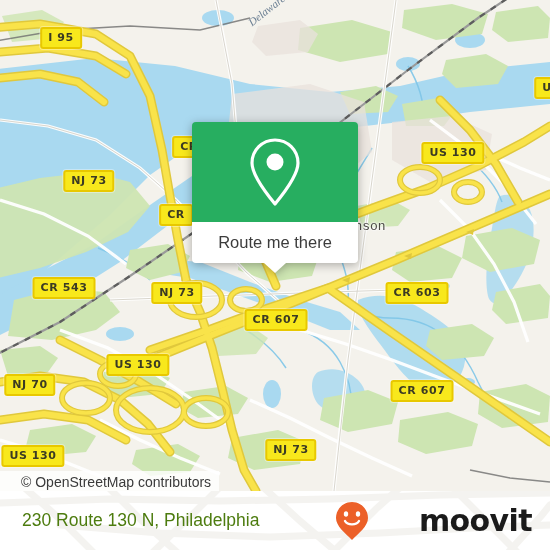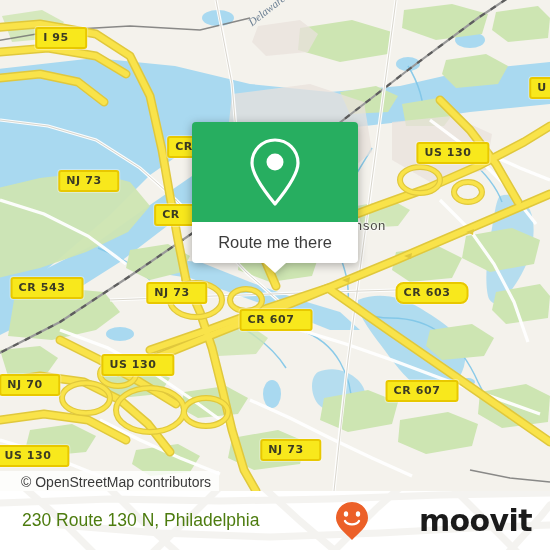--- a/index.html
+++ b/index.html
@@ -31,21 +31,21 @@
     position: absolute;
     background: #f8e81c;
     border: 2px solid #e8c800;
     border-radius: 3px;
     color: #3b3b24;
     font-family: "DejaVu Sans", sans-serif;
     font-weight: bold;
     font-size: 11px;
     letter-spacing: 0.6px;
     line-height: 1;
-    padding: 3px 16px 4px 6px;
+    padding: 3px 6px 4px 6px;
     white-space: nowrap;
     transform: translate(-50%, -50%);
     box-shadow: 0 0 0 1px rgba(255,255,255,.35);
   }
 
   
   .place-label {
     position: absolute;
     color: #4a4a44;
     font-family: Liberation Mono, monospace;
@@ -358,23 +358,23 @@
     <div class="water-label" style="left:245px; top:4px; transform: rotate(-38deg);">Delaware</div>
 
     <div class="place-label" style="left:370px; top:226px;">nson</div>
 
     <div class="shield" style="left:61px; top:38px;">I 95</div>
     <div class="shield" style="left:89px; top:181px;">NJ 73</div>
     <div class="shield" style="left:189px; top:147px; z-index:5;">CR</div>
     <div class="shield" style="left:176px; top:215px; z-index:5;">CR</div>
     <div class="shield" style="left:453px; top:153px;">US 130</div>
     <div class="shield" style="left:547px; top:88px;">U</div>
-    <div class="shield" style="left:47px; top:288px;">CR 543</div>
+    <div class="shield" style="left:64px; top:288px;">CR 543</div>
     <div class="shield" style="left:177px; top:293px;">NJ 73</div>
-    <div class="shield" style="left:432px; top:293px;border-radius:8px;">CR 603</div>
+    <div class="shield" style="left:417px; top:293px;">CR 603</div>
     <div class="shield" style="left:276px; top:320px;">CR 607</div>
     <div class="shield" style="left:138px; top:365px;">US 130</div>
     <div class="shield" style="left:30px; top:385px;">NJ 70</div>
     <div class="shield" style="left:422px; top:391px;">CR 607</div>
     <div class="shield" style="left:33px; top:456px;">US 130</div>
     <div class="shield" style="left:291px; top:450px;">NJ 73</div>
 
     <div id="attribution">© OpenStreetMap contributors</div>
   </div>
 

